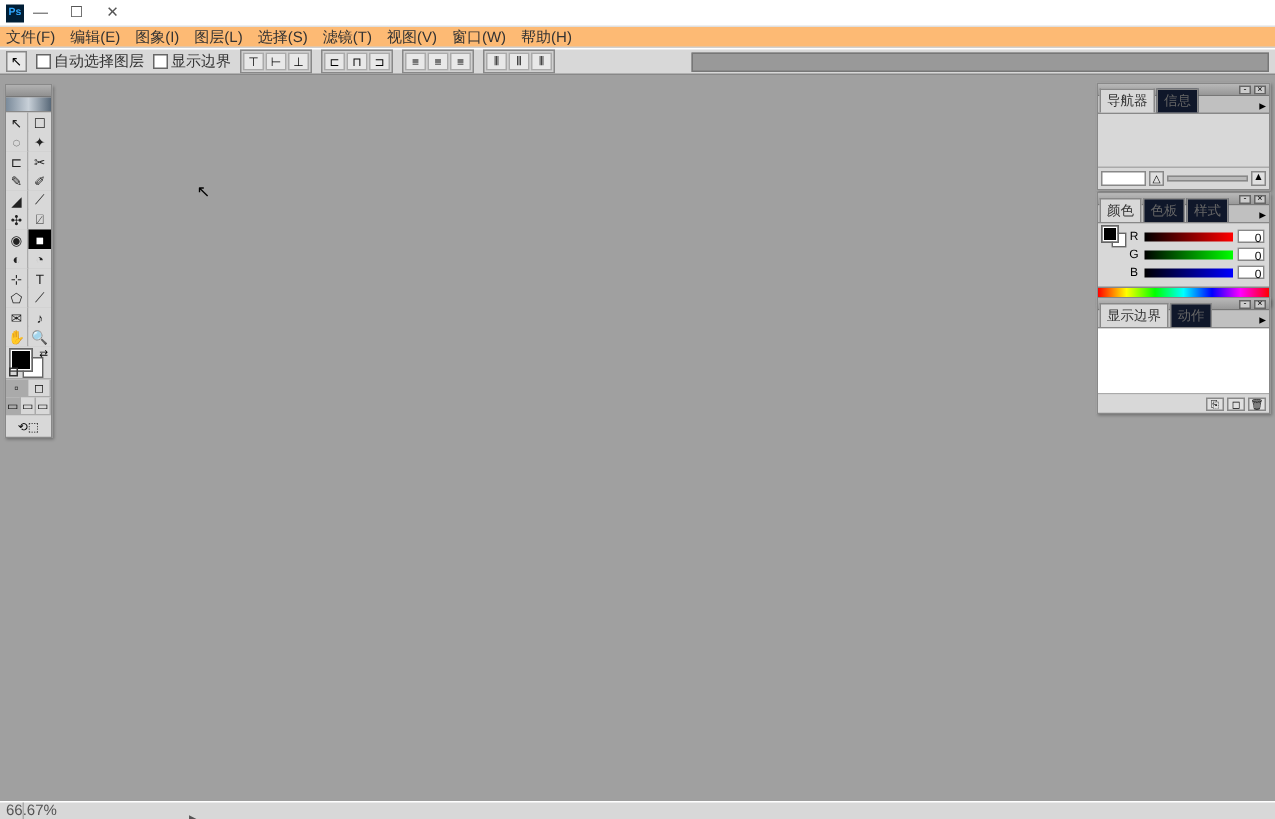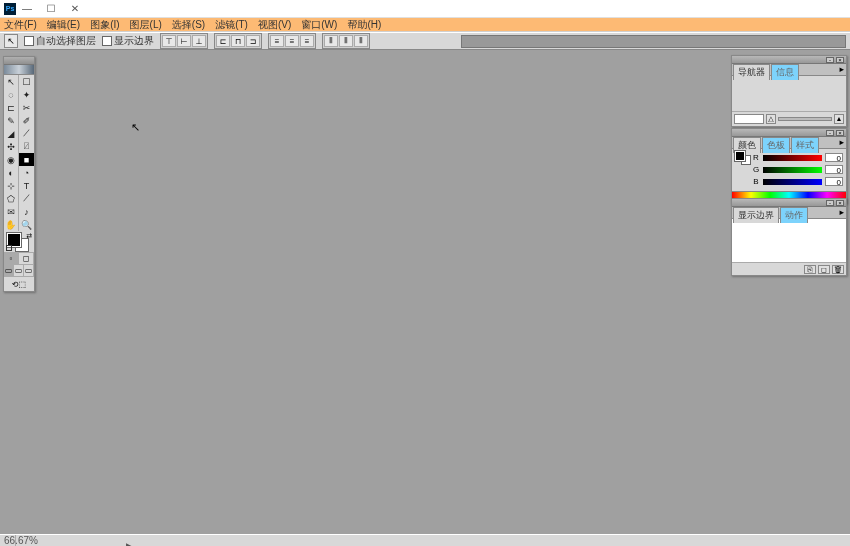--- a/index.html
+++ b/index.html
@@ -32,23 +32,23 @@
 .tb-swatch .bg{position:absolute;top:7px;left:11px;width:14px;height:14px;background:#fff;border:1px solid #666}
 .tb-swatch .sw{position:absolute;top:1px;right:2px;font-size:7px}
 .tb-swatch .df{position:absolute;bottom:1px;left:2px;width:6px;height:6px;border:1px solid #333}
 .tb-bottom{height:12px;display:flex;border-bottom:1px solid #aaa}
 .tb-bottom .c{flex:1;border-right:1px solid #aaa;background:#d8d8d8;font-size:8px;display:flex;align-items:center;justify-content:center}
 .tb-bottom .c.active{background:#aaa}
 .tb-jump{height:14px;background:#d8d8d8;display:flex;align-items:center;justify-content:center;font-size:8px}
 .panel{position:absolute;right:3px;width:116px;background:#d8d8d8;border:1px solid #888;box-shadow:1px 1px 2px rgba(0,0,0,.3)}
 .panel-hdr{height:8px;background:linear-gradient(#b8b8b8,#989898);border-bottom:1px solid #777;display:flex;justify-content:flex-end;align-items:center;padding:0 2px;gap:2px}
 .panel-hdr .pb{width:8px;height:6px;border:1px solid #666;background:#ccc;font-size:6px;line-height:4px;text-align:center}
-.panel-tabs{height:12px;display:flex;background:#c0c0c0;border-bottom:1px solid #888;align-items:flex-start}
+.panel-tabs{height:12px;display:flex;background:#c0c0c0;border-bottom:1px solid #888;align-items:flex-end}
 .tab{padding:1px 4px;font-size:9px;background:#d8d8d8;border:1px solid #888;border-bottom:none;margin-left:1px;cursor:pointer;color:#333}
-.tab.inactive{background:#7dd3fc;color:#666}
+.tab.inactive{background:#0f172a;color:#666}
 .panel-close{margin-left:auto;margin-right:2px;font-size:9px;cursor:pointer}
 .nav-body{height:36px;background:#d8d8d8;border-bottom:1px solid #aaa}
 .nav-controls{height:14px;display:flex;align-items:center;gap:2px;padding:0 2px;background:#d8d8d8}
 .nav-controls input{width:30px;height:10px;font-size:8px;border:1px solid #888}
 .nav-controls .sl{flex:1;height:4px;background:#bbb;border:1px solid #888}
 .nav-controls .b{width:10px;height:10px;border:1px solid #888;background:#e0e0e0;font-size:7px;text-align:center}
 .color-body{padding:3px;background:#d8d8d8}
 .color-body .row{display:flex;align-items:center;gap:3px;height:11px;margin-bottom:1px}
 .color-body .sw2{width:14px;height:14px;position:relative}
 .color-body .sw2 .f2{position:absolute;width:10px;height:10px;background:#000;border:1px solid #fff;outline:1px solid #666}

